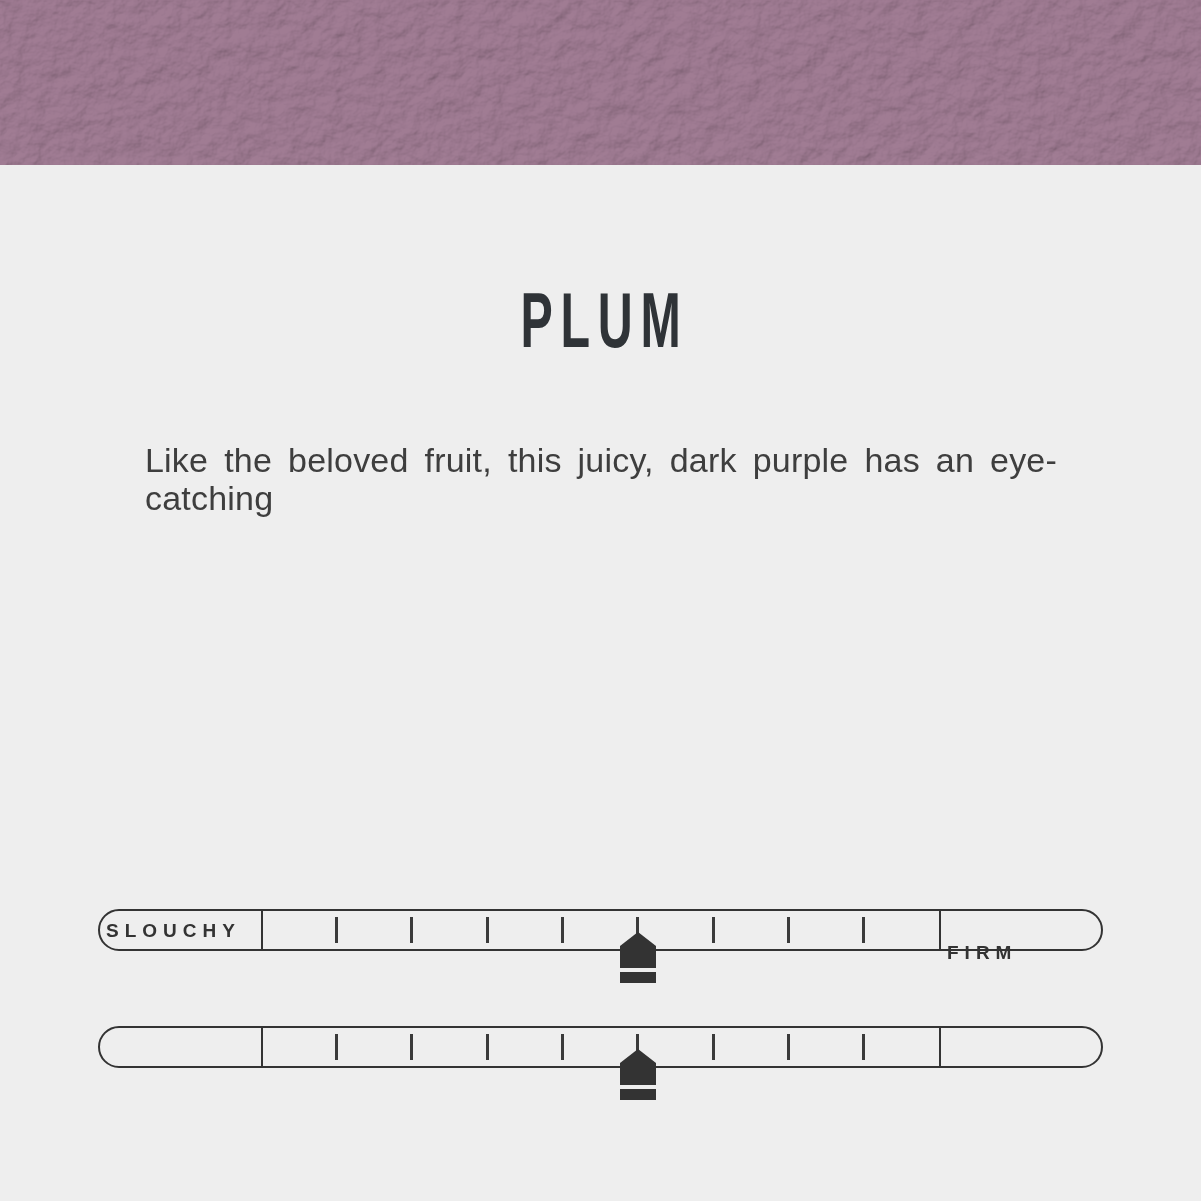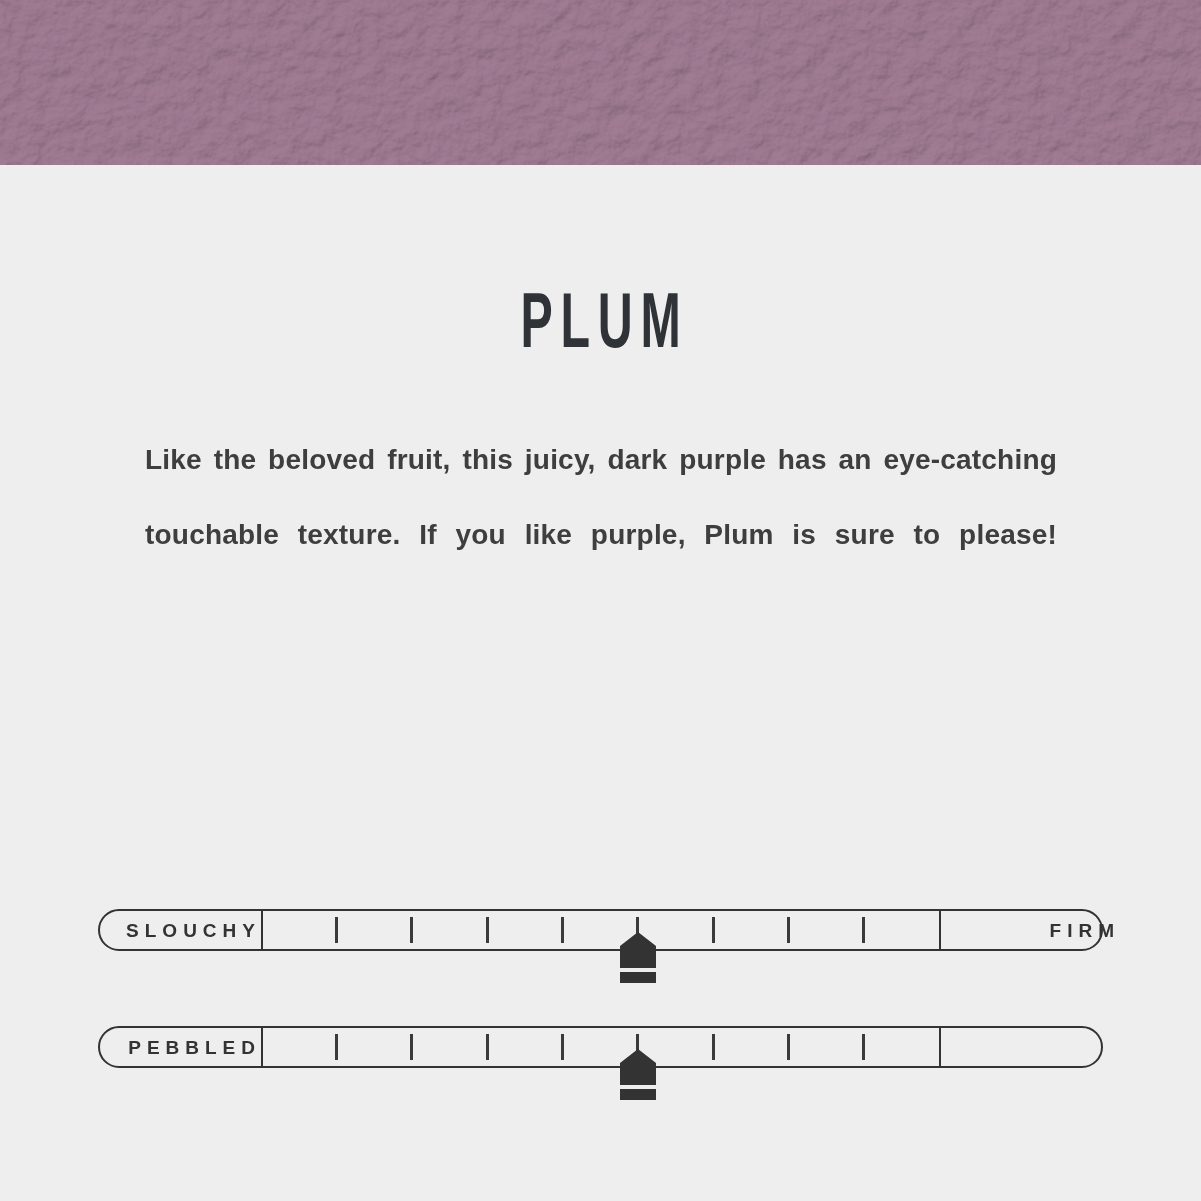--- a/index.html
+++ b/index.html
@@ -27,43 +27,43 @@
     display:inline-block;
     letter-spacing:0.16em; text-indent:0.16em;
     transform:scaleX(0.62);
     transform-origin:50% 50%;
     white-space:nowrap;
   }
 
   
   .desc{
     position:absolute; left:145px; top:441px; width:912px;
-    color:#3e3e3e; font-size:28px; font-weight:700;
+    color:#3e3e3e; font-size:34px; font-weight:400;
     letter-spacing:0.2px;
   }
   .desc .line{
     height:75px; line-height:38px;
     text-align:justify; text-align-last:justify;
   }
 
   
   .scale{
     position:absolute; left:98px; width:1005px; height:42px;
     border:2px solid #333333; border-radius:22px;
     box-sizing:border-box; background:transparent;
   }
   .scale--firmness{ top:909px; }
   .scale--texture{ top:1026px; }
 
   .scale .compartment{
     position:absolute; top:0; height:38px;
-    display:flex; align-items:center; justify-content:flex-end;
+    display:flex; align-items:center; justify-content:flex-start;
   }
   .scale .compartment.left{ left:0; width:161px; }
-  .scale .compartment.right{ left:860px; width:160px; }
+  .scale .compartment.right{ left:841px; width:160px;margin-top:22px; }
   .scale .compartment .label{
     color:#333333; font-size:19px; font-weight:700;
     letter-spacing:6px; text-indent:6px; line-height:1;
   }
   .scale .divider{
     position:absolute; top:0; width:2px; height:38px; background:#333333;
   }
   .scale .divider.left{ left:161px; }
   .scale .divider.right{ left:839px; }
 
@@ -98,21 +98,20 @@
       <rect x="0" y="0" width="1201" height="165" filter="url(#leather)"></rect>
     </svg>
   </div>
 
   <h1 class="title">
     <span class="squeeze">PLUM</span>
   </h1>
 
   <div class="desc">
     <div class="line">Like the beloved fruit, this juicy, dark purple has an eye-catching</div>
-    <div class="line">touchable texture. If you like purple, Plum is sure to please!</div>
   </div>
 
   <div class="scale scale--firmness">
     <div class="compartment left">
       <span class="label">SLOUCHY</span>
     </div>
     <div class="divider left"></div>
     <div class="divider right"></div>
     <div class="compartment right">
       <span class="label">FIRM</span>
@@ -127,23 +126,20 @@
       <div class="tick" style="left: 762.167px;"></div>
       <div class="marker" style="left: 517.667px;">
         <svg width="40" height="52" xmlns="http://www.w3.org/2000/svg">
           <polygon points="20,1 38,15 38,37 2,37 2,15" fill="#333333"></polygon>
           <rect x="2" y="41" width="36" height="11" fill="#333333"></rect>
         </svg>
       </div>
     </div>
 
   <div class="scale scale--texture">
-    <div class="compartment left">
-      <span class="label">PEBBLED</span>
-    </div>
     <div class="divider left"></div>
     <div class="divider right"></div>
   <div class="tick" style="left: 234.833px;"></div>
       <div class="tick" style="left: 310.167px;"></div>
       <div class="tick" style="left: 385.5px;"></div>
       <div class="tick" style="left: 460.833px;"></div>
       <div class="tick" style="left: 536.167px;"></div>
       <div class="tick" style="left: 611.5px;"></div>
       <div class="tick" style="left: 686.833px;"></div>
       <div class="tick" style="left: 762.167px;"></div>

